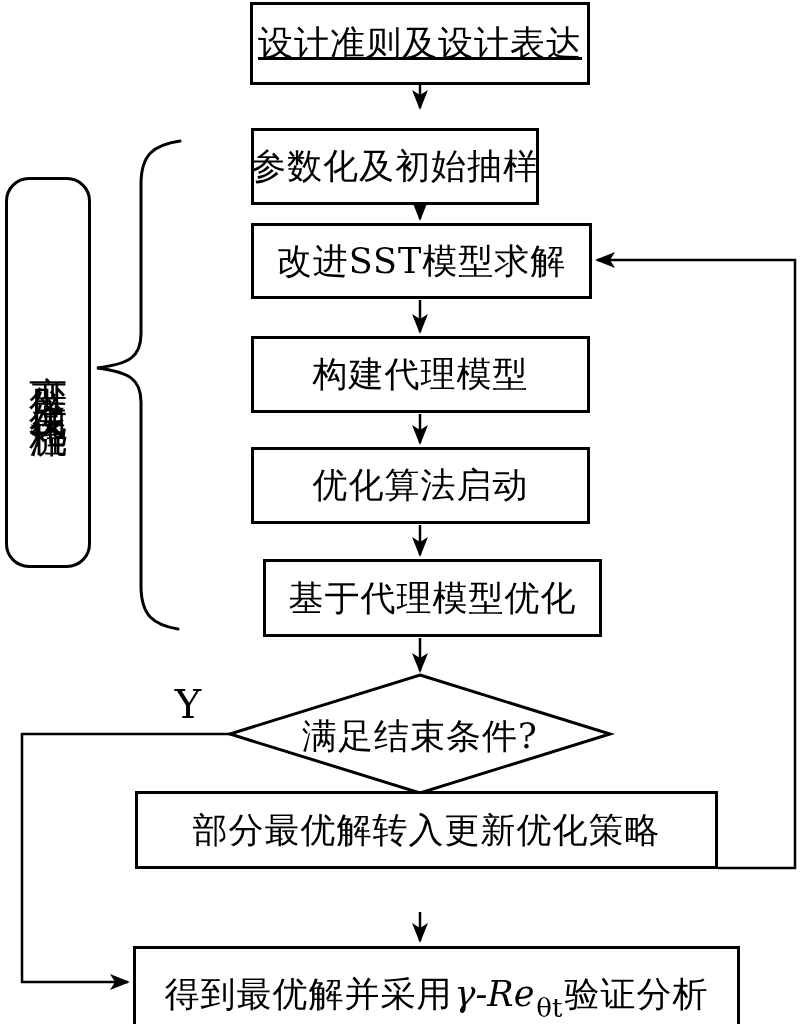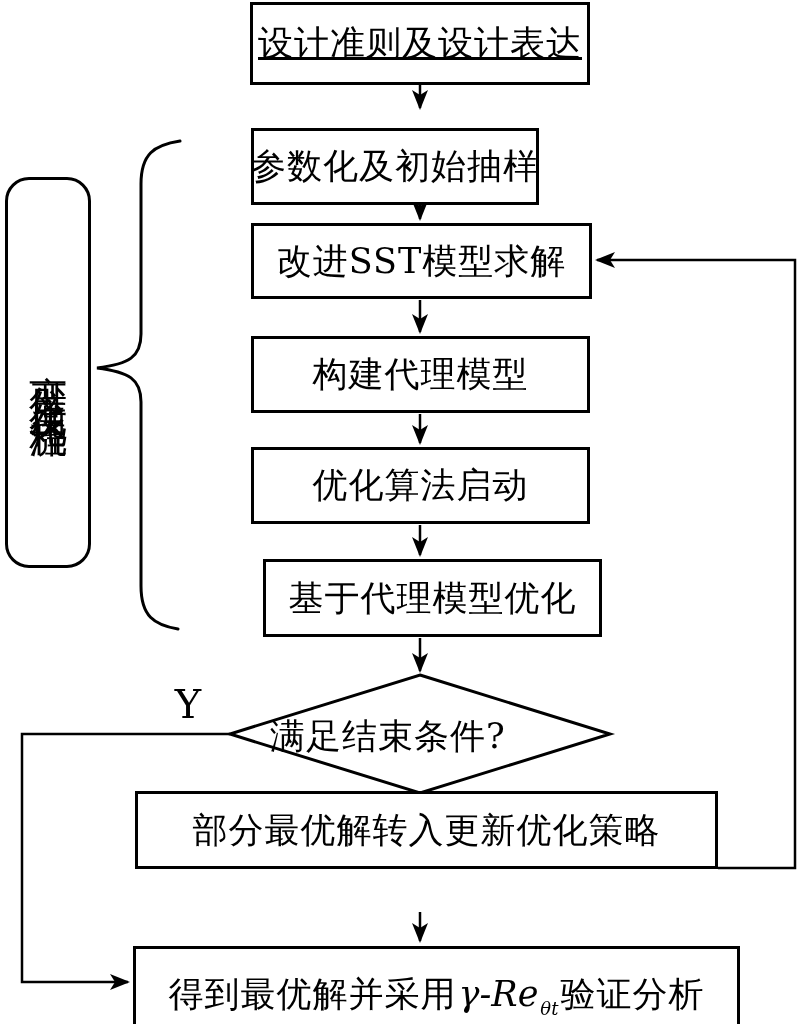--- a/index.html
+++ b/index.html
@@ -43,21 +43,21 @@
   .node-optimizer { left: 251px; top: 447px; width: 339px; height: 77px; }
   .node-surropt   { left: 251px; top: 559px; width: 339px; height: 78px; margin-left: 12px; }
   .node-update    { left: 135px; top: 791px; width: 583px; height: 78px; }
   .node-final     { left: 133px; top: 946px; width: 607px; height: 96px; }
 
   .decision-label {
     position: absolute;
     left: 270px;
     top: 713px;
     width: 300px;
-    text-align: left;
+    text-align: center;
     font-size: 35px;
     letter-spacing: 1px;
     white-space: nowrap;
   }
   .side-label {
     position: absolute;
     left: 5px;
     top: 177px;
     width: 86px;
     height: 391px;
@@ -83,22 +83,21 @@
   }
   .branch-y { left: 163px; top: 684px; width: 50px; text-align: center; }
   .branch-n { left: 432px; top: 796px; width: 45px; text-align: left; }
 
   .formula-main {
     font-style: italic;
     letter-spacing: 0;
     padding-left: 2px;
   }
   .formula-sub {
-    font-style: italic;
-    font-size: 18px;
+    font-size: 26px;
     letter-spacing: 0;
     position: relative;
     top: 14px;
     padding: 0 2px;
   }
 </style>
 </head>
 <body>
 
 <div class="canvas">

